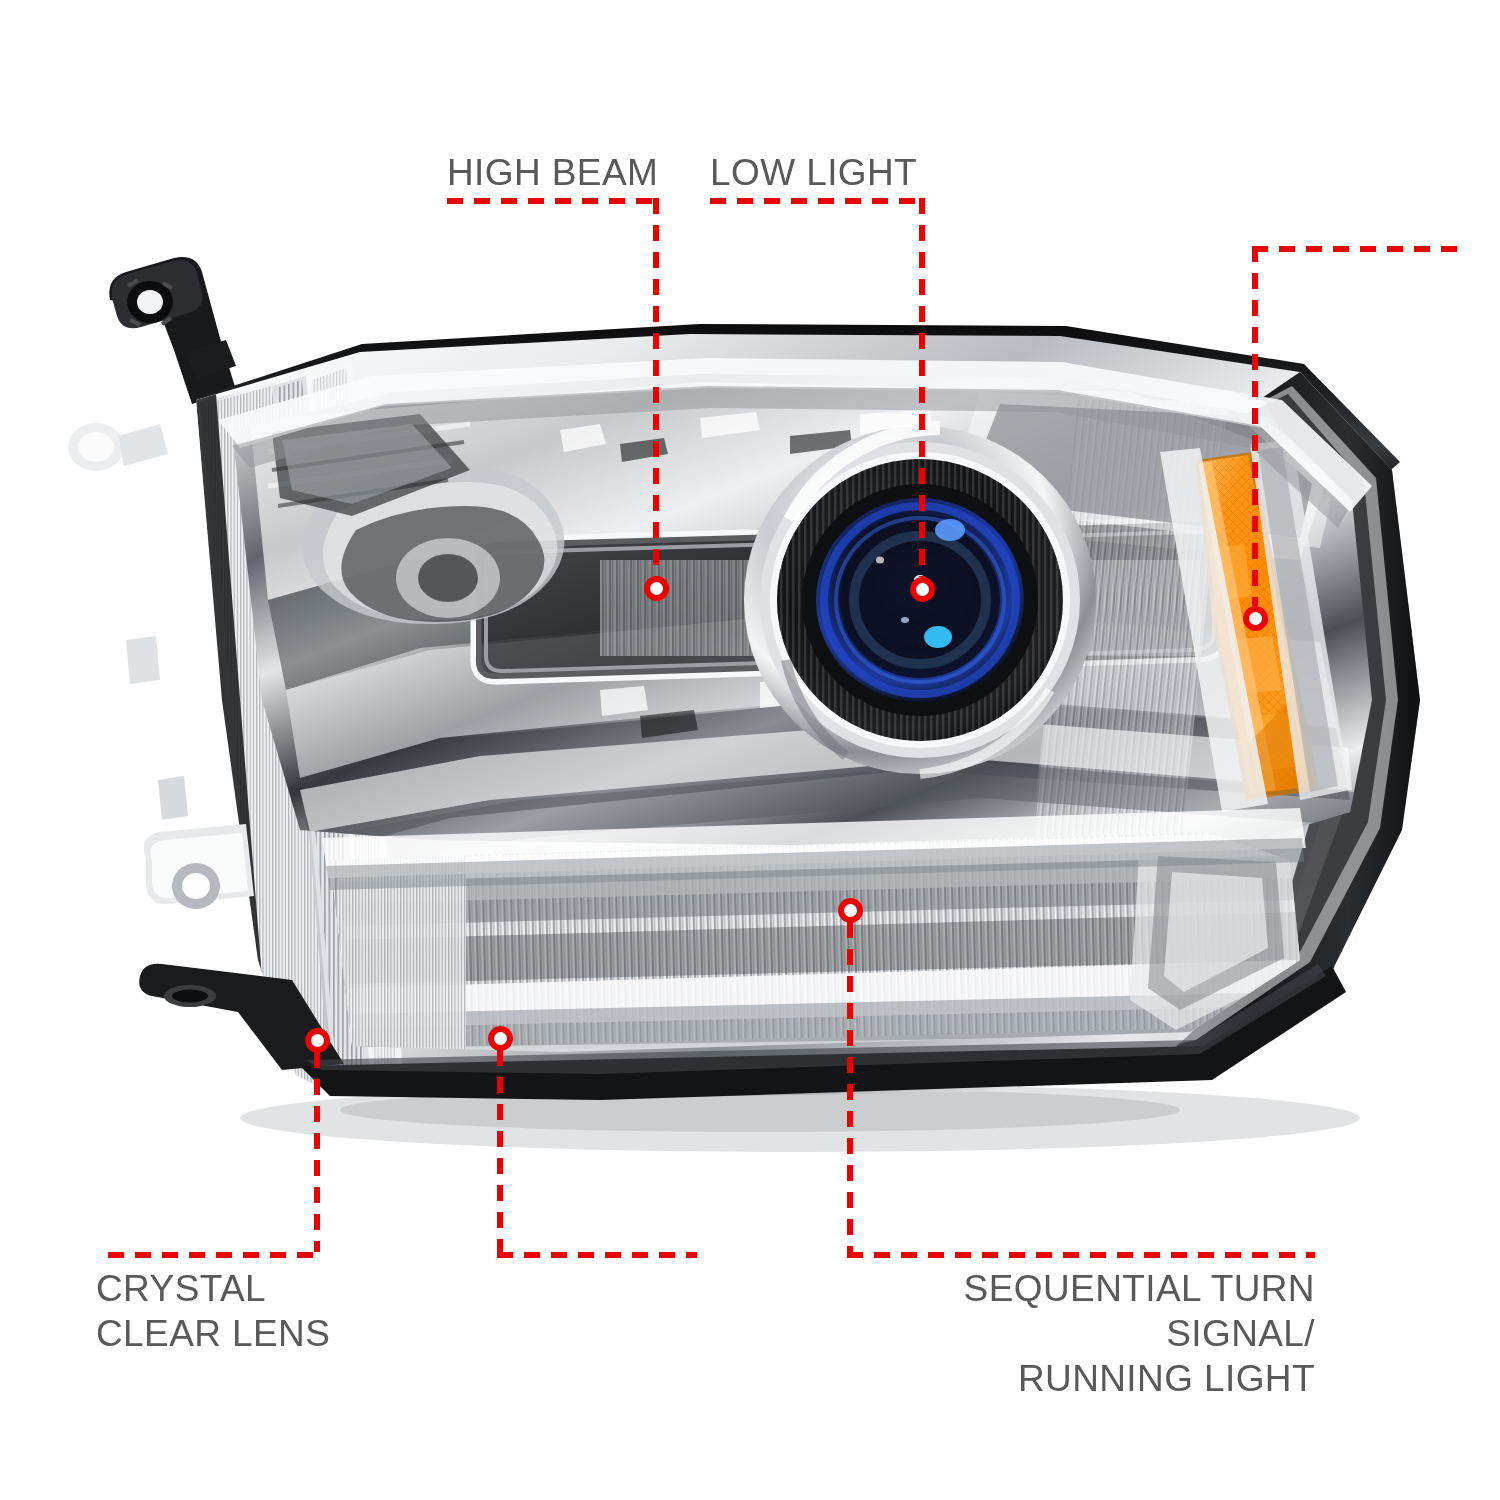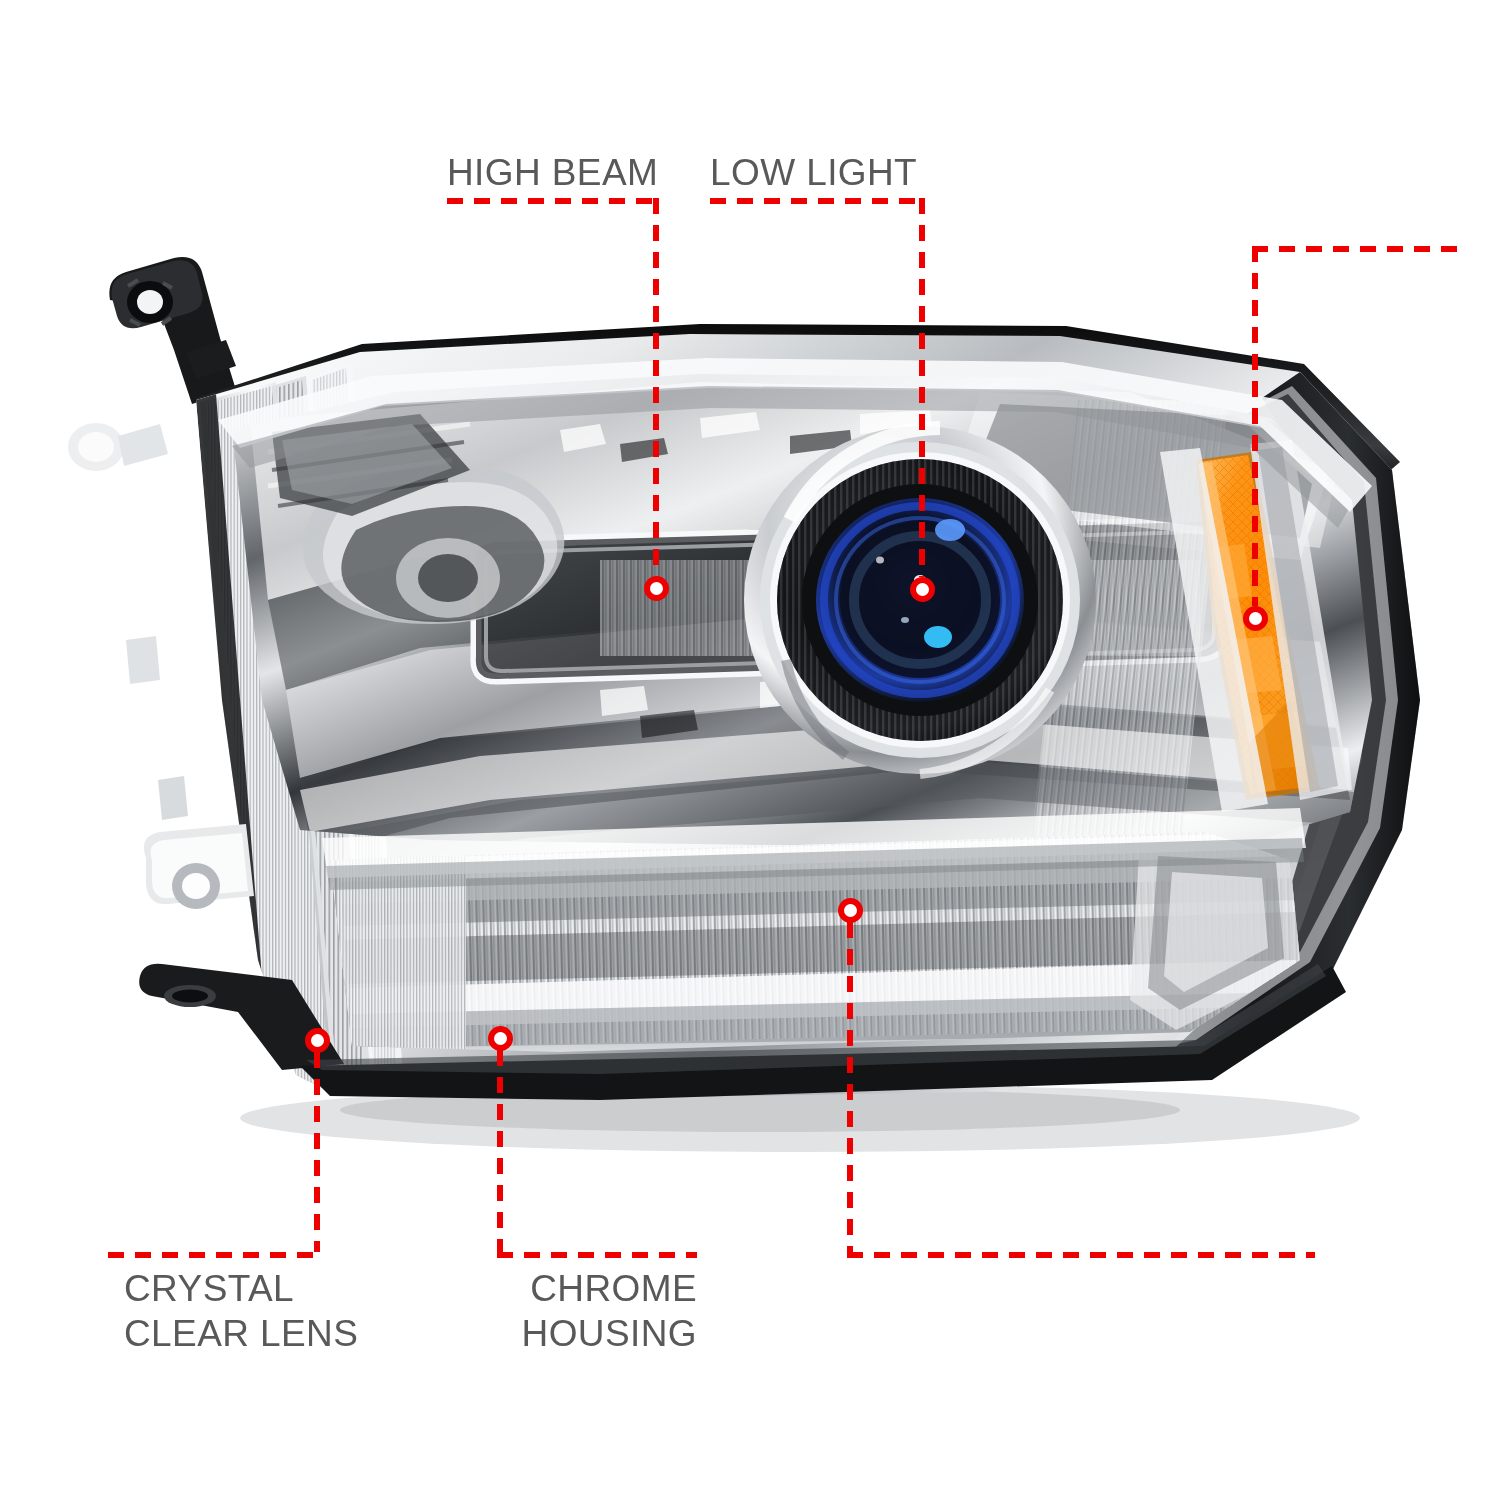--- a/index.html
+++ b/index.html
@@ -399,26 +399,26 @@
   <div class="vdash" style="left:919px; top:198px; height:379px;"></div>
   <div class="dot" style="left:910px; top:577px;"></div>
 
   <div class="hdash" style="left:1252px; top:246px; width:212px;"></div>
   <div class="vdash" style="left:1252px; top:246px; height:360px;"></div>
   <div class="dot" style="left:1243px; top:606px;"></div>
 
   <div class="dot" style="left:305px; top:1028px;"></div>
   <div class="vdash" style="left:314px; top:1052px; height:200px;"></div>
   <div class="hdash" style="left:108px; top:1252px; width:212px;"></div>
-  <div class="calloutText left" style="left:124px; top:1266px;">CRYSTAL
+  <div class="calloutText left" style="left:96px; top:1266px;">CRYSTAL
 CLEAR LENS</div>
 
   <div class="dot" style="left:488px; top:1026px;"></div>
   <div class="vdash" style="left:497px; top:1050px; height:202px;"></div>
   <div class="hdash" style="left:497px; top:1252px; width:200px;"></div>
-  <div class="calloutText right" style="left:437px; top:1266px; width:260px;">CHROME
-HOUSING</div>
 
   <div class="dot" style="left:838px; top:898px;"></div>
   <div class="vdash" style="left:847px; top:922px; height:330px;"></div>
   <div class="hdash" style="left:847px; top:1252px; width:468px;"></div>
+  <div class="calloutText right" style="left:847px; top:1266px; width:468px;">SEQUENTIAL TURN SIGNAL/
+RUNNING LIGHT</div>
 
 </div>
 
 </body></html>

